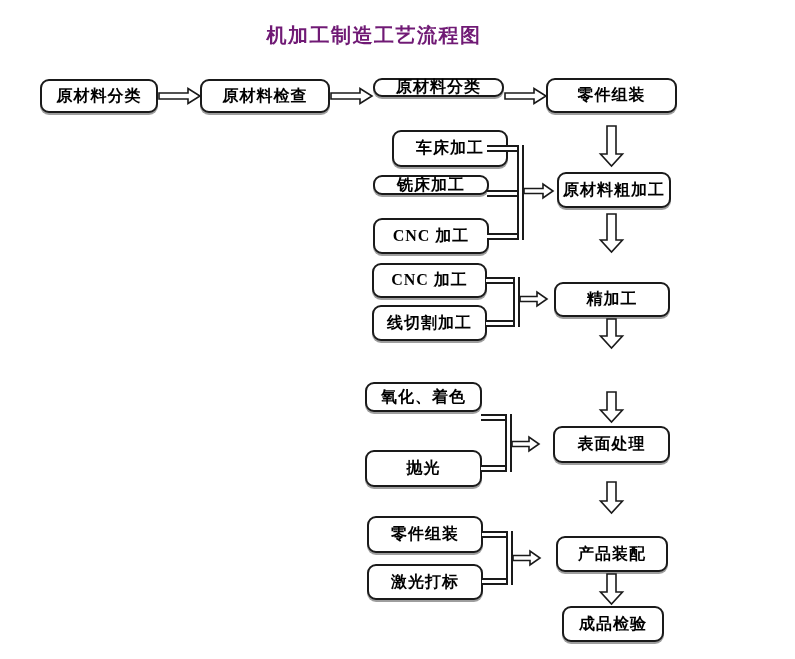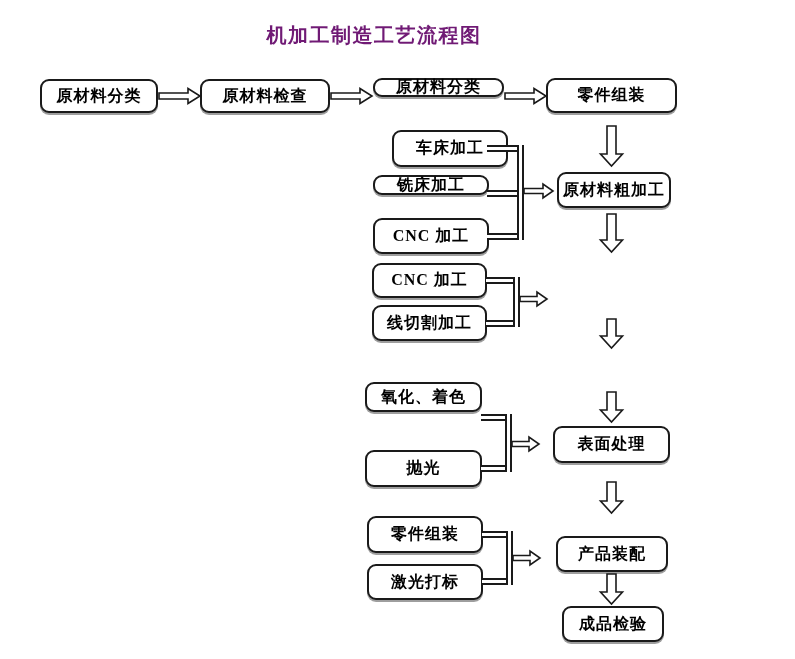--- a/index.html
+++ b/index.html
@@ -50,20 +50,21 @@
   <div class="node" style="left:372px;top:263px;width:115px;height:35px">CNC 加工</div>
   <div class="node" style="left:372px;top:305px;width:115px;height:36px">线切割加工</div>
 
   <div class="node" style="left:365px;top:382px;width:117px;height:30px">氧化、着色</div>
   <div class="node" style="left:365px;top:450px;width:117px;height:37px">抛光</div>
 
   <div class="node" style="left:367px;top:516px;width:116px;height:37px">零件组装</div>
   <div class="node" style="left:367px;top:564px;width:116px;height:36px">激光打标</div>
 
   <div class="node" style="left:557px;top:172px;width:114px;height:36px">原材料粗加工</div>
+  <div class="node" style="left:554px;top:282px;width:116px;height:35px">精加工</div>
   <div class="node" style="left:553px;top:426px;width:117px;height:37px">表面处理</div>
   <div class="node" style="left:556px;top:536px;width:112px;height:36px">产品装配</div>
   <div class="node" style="left:562px;top:606px;width:102px;height:36px">成品检验</div>
 
   <div class="hline" style="left:487px;top:145px;width:32px"></div>
   <div class="hline" style="left:487px;top:190px;width:32px"></div>
   <div class="hline" style="left:487px;top:233px;width:32px"></div>
   <div class="vline" style="left:517px;top:145px;height:95px"></div>
 
   <div class="hline" style="left:486px;top:277px;width:29px"></div>

